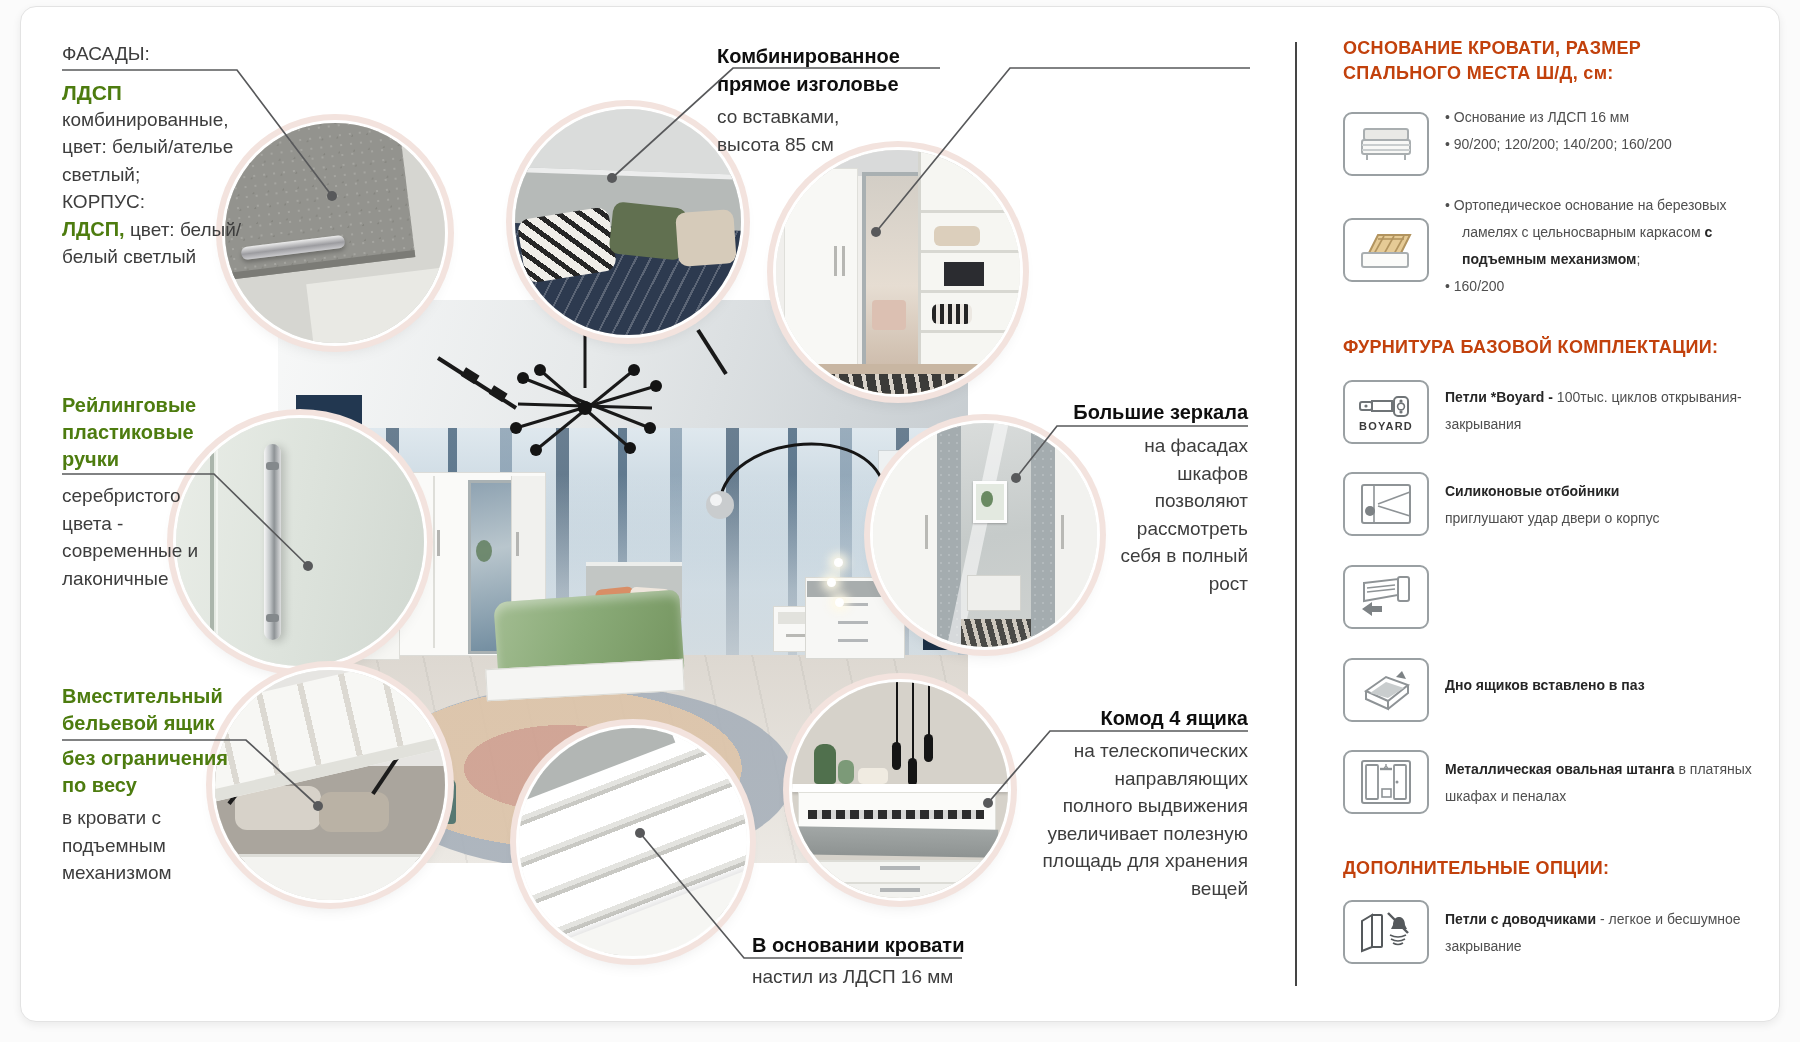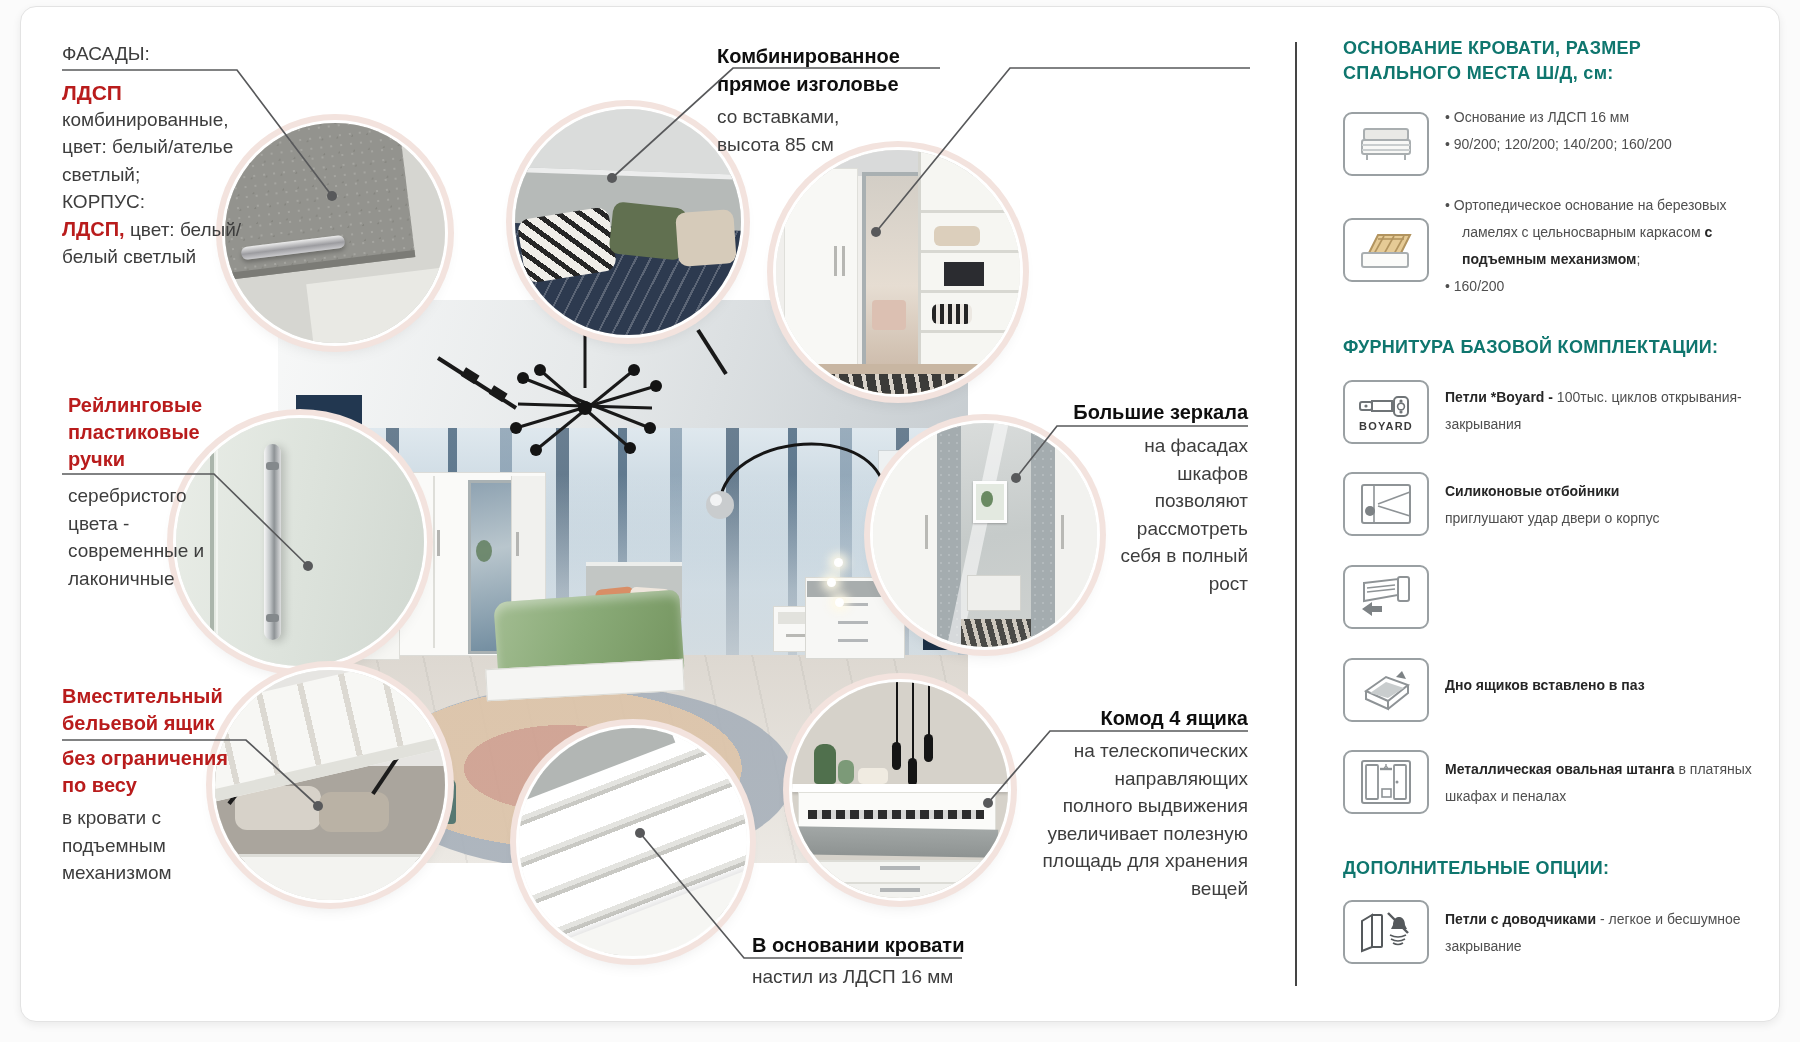--- a/index.html
+++ b/index.html
@@ -2,34 +2,34 @@
 <html><head>
 <meta charset="utf-8">
 <style>
   html,body{margin:0;padding:0;background:#f6f6f6;}
   .page{position:relative;width:1800px;height:1042px;background:#fbfbfb;
         font-family:"Liberation Sans","DejaVu Sans",sans-serif;overflow:hidden;}
   .card{position:absolute;left:20px;top:6px;width:1758px;height:1014px;background:#fff;
         border:1px solid #e3e3e3;border-radius:16px;box-shadow:0 3px 8px rgba(0,0,0,.07);}
   
   .co{position:absolute;z-index:30;}
-  .co-b{font-weight:bold;font-size:20px;line-height:27px;color:#b91c1c;}
+  .co-b{font-weight:bold;font-size:20px;line-height:27px;color:#4d7c0f;}
   .co-b1{font-weight:bold;font-size:20px;line-height:24px;color:#0e0e0e;}
   .co-r{font-size:19px;line-height:27.5px;color:#3d3d3d;}
   .ralign{text-align:right;}
   .blt{margin:0;}
   
   .circle{position:absolute;border-radius:50%;overflow:hidden;z-index:10;background:#eceae8;
           box-shadow:0 0 0 3px #ffffff,0 0 0 9px #f3e3de,0 8px 16px rgba(0,0,0,.10);}
   .circle *{position:absolute;}
   
   .photo{position:absolute;left:278px;top:300px;width:690px;height:563px;z-index:1;overflow:hidden;background:#e8ebed;}
   .photo *{position:absolute;}
   
-  .sb-h{position:absolute;font-weight:bold;font-size:18px;line-height:25px;color:#0f766e;letter-spacing:.3px;z-index:30;}
+  .sb-h{position:absolute;font-weight:bold;font-size:18px;line-height:25px;color:#c2410c;letter-spacing:.3px;z-index:30;}
   .spec-icon{position:absolute;width:82px;height:60px;border:2px solid #9aa0a3;border-radius:9px;background:#fff;
              display:flex;flex-direction:column;align-items:center;justify-content:center;z-index:30;}
   .spec-text{position:absolute;width:340px;font-size:14px;line-height:27px;color:#4f4f4f;z-index:30;}
   .spec-text .strong{font-weight:bold;color:#262626;}
   .spec-text .blk{display:block;}
   .bullets .blt{padding-left:17px;text-indent:-17px;}
   .rich-blt{padding-left:17px;text-indent:-17px;}
   .rich-blt::before{content:"\2022  ";}
   .brand{font-weight:bold;font-size:11px;letter-spacing:1.2px;color:#3a3a3a;margin-top:1px;}
   .divider{position:absolute;left:1295px;top:42px;width:2px;height:944px;background:#454545;z-index:5;}
@@ -279,21 +279,21 @@
     <div class="co-r"><span class="co-b" style="font-size:20px;">ЛДСП,</span> <span>цвет: белый/</span></div>
     <div class="co-r">белый светлый</div>
   </div>
 
   <div class="co" style="left:717px;top:42px;width:215px;">
     <div class="co-b1" style="line-height:28px;">Комбинированное<br>прямое изголовье</div>
     <div class="co-r" style="margin-top:5px;line-height:28px;">со вставками,<br>высота 85 см</div>
   </div>
 
 
-  <div class="co" style="left:68px;top:392px;width:190px;">
+  <div class="co" style="left:62px;top:392px;width:190px;">
     <div class="co-b">Рейлинговые<br>пластиковые<br>ручки</div>
     <div class="co-r" style="margin-top:9px;">серебристого<br>цвета -<br>современные и<br>лаконичные</div>
   </div>
 
   <div class="co" style="left:62px;top:683px;width:205px;">
     <div class="co-b">Вместительный<br>бельевой ящик</div>
     <div class="co-b" style="margin-top:8px;">без ограничения<br>по весу</div>
     <div class="co-r" style="margin-top:5px;">в кровати с<br>подъемным<br>механизмом</div>
   </div>
 

